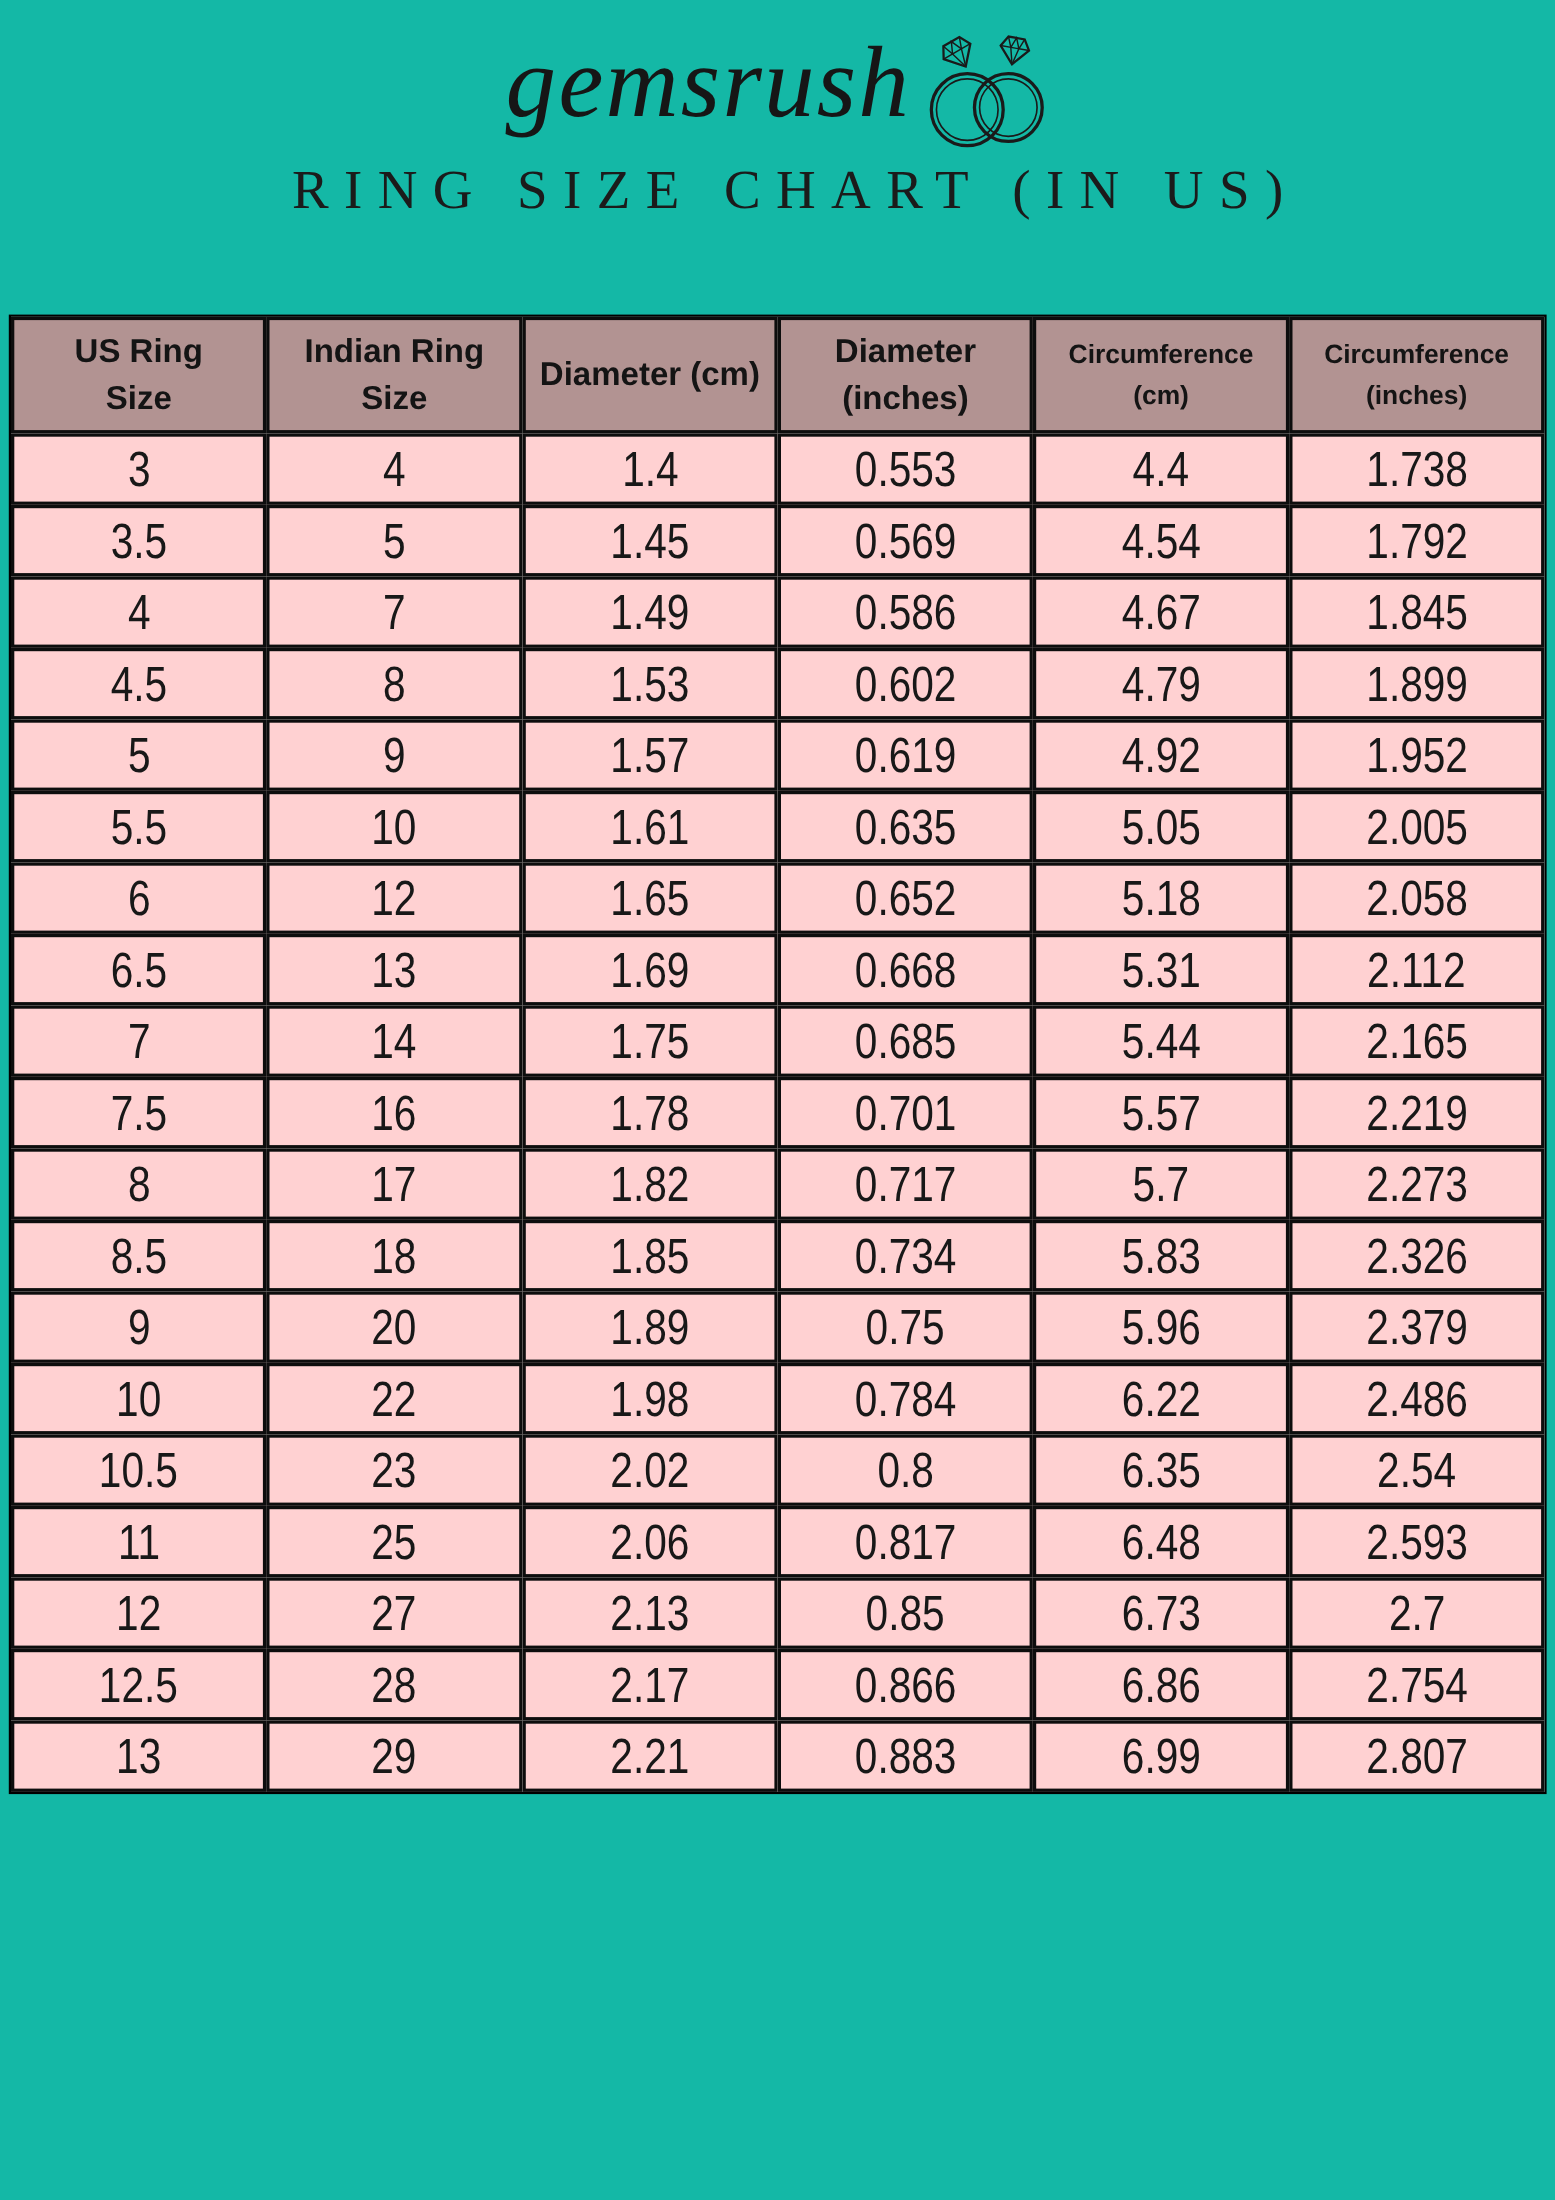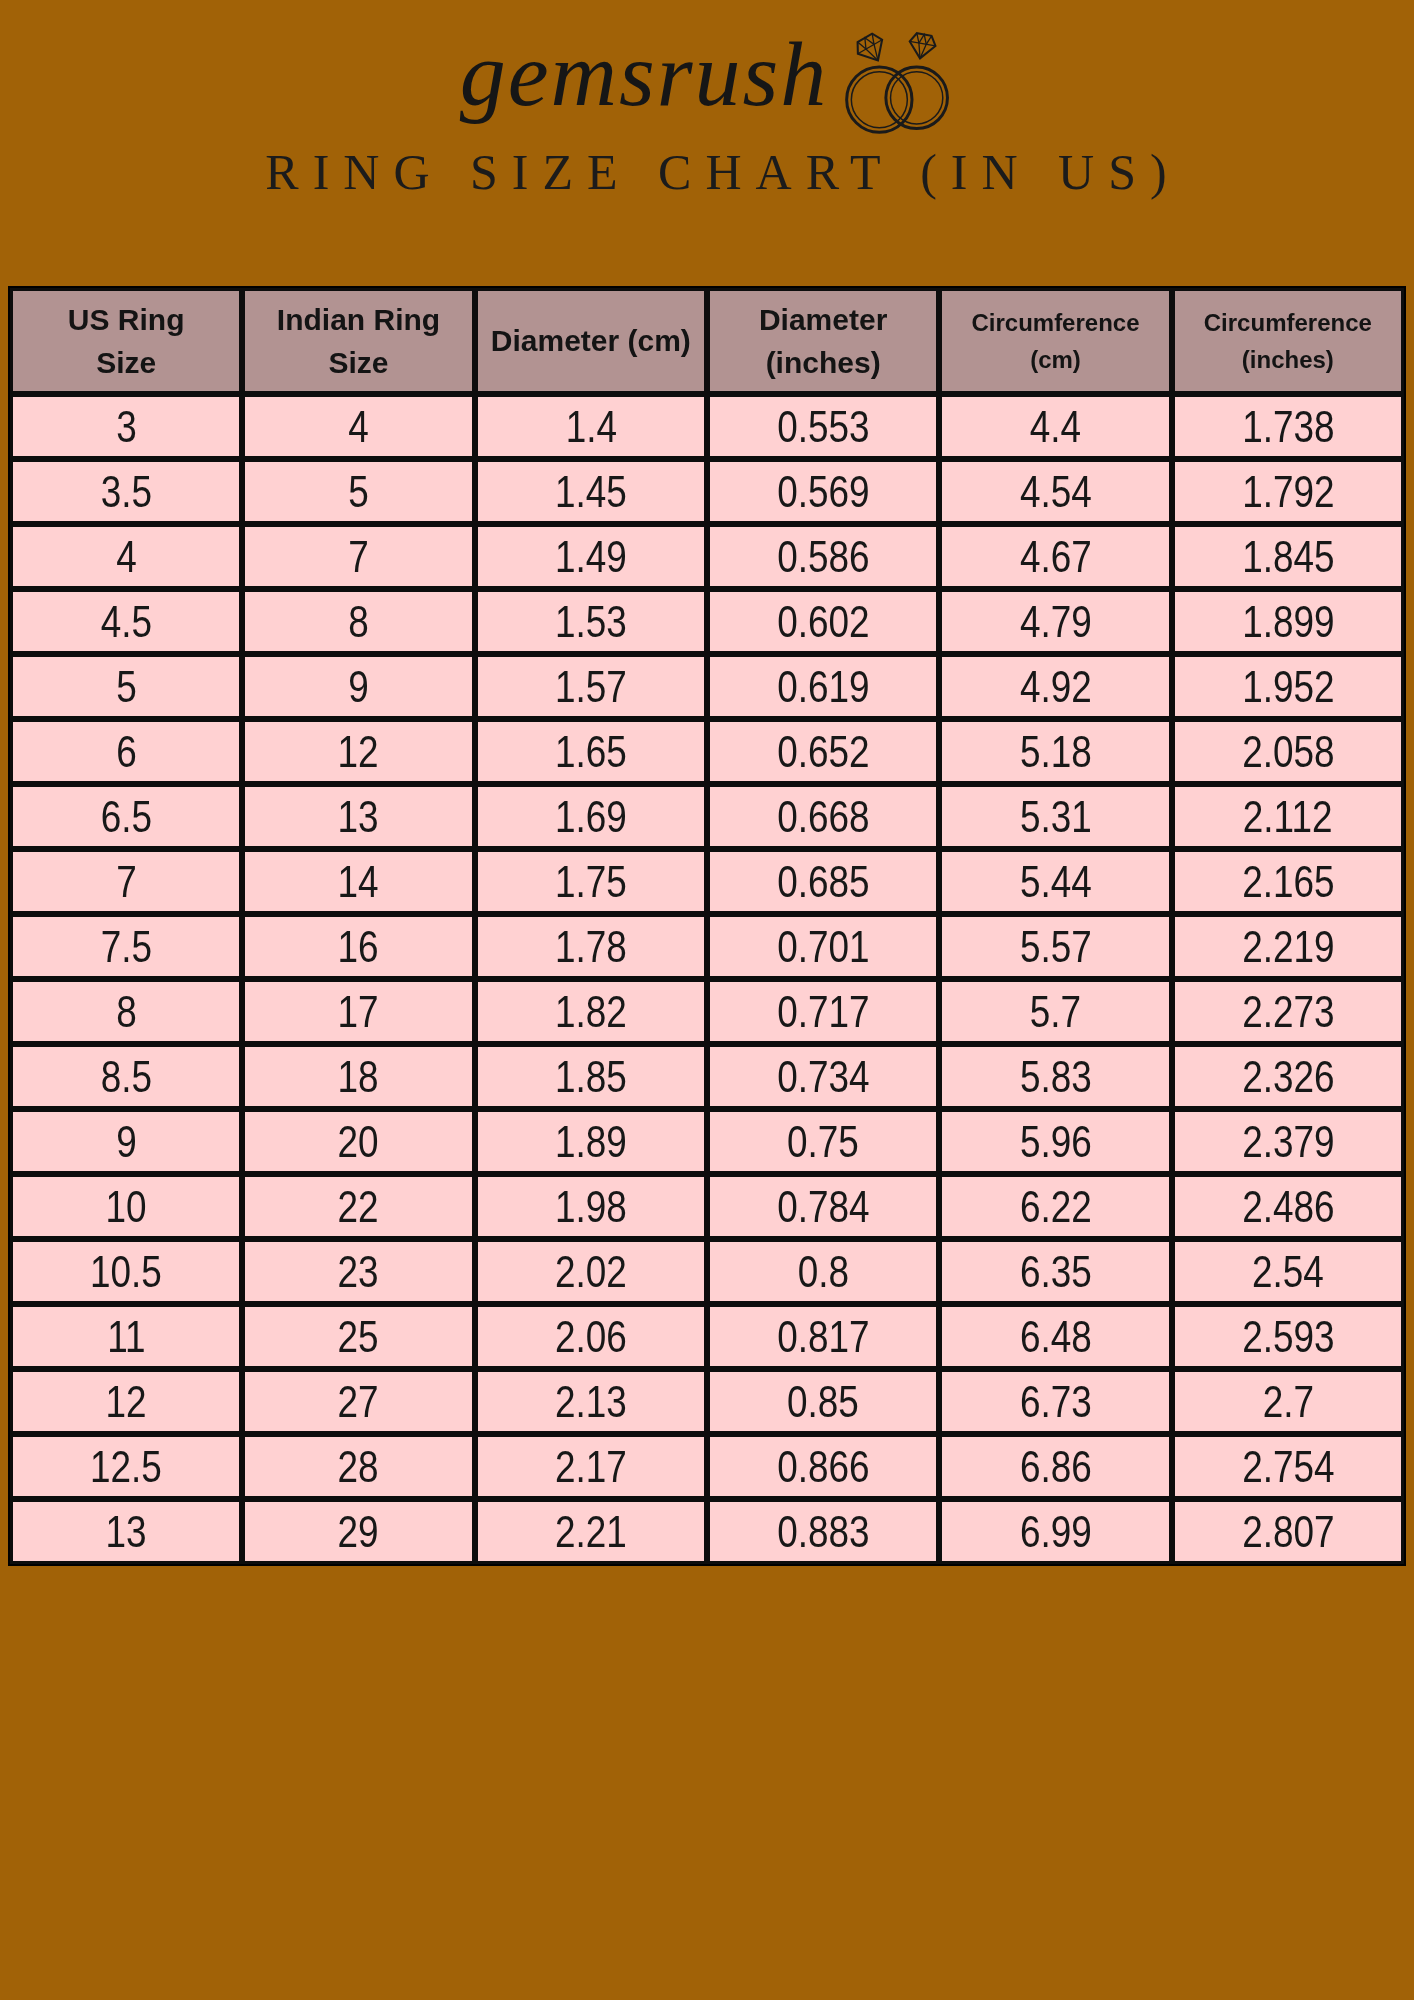--- a/index.html
+++ b/index.html
@@ -5,21 +5,21 @@
   * { margin: 0; padding: 0; box-sizing: border-box; }
   html, body { width: 1414px; }
   body {
     background: #ffd1d2;
     font-family: "Liberation Sans", sans-serif;
     color: #1a1a1a;
   }
   .page {
     width: 1414px;
     height: 2000px;
-    background: #a16207;
+    background: #14b8a6;
     overflow: hidden;
     position: relative;
   }
   
   .brand-row {
     margin-top: 22px;
     height: 112px;
     display: flex;
     align-items: center;
     justify-content: center;
@@ -185,20 +185,28 @@
         </tr>
         <tr>
           <td><span class="num">5</span></td>
           <td><span class="num">9</span></td>
           <td><span class="num">1.57</span></td>
           <td><span class="num">0.619</span></td>
           <td><span class="num">4.92</span></td>
           <td><span class="num">1.952</span></td>
         </tr>
         <tr>
+          <td><span class="num">5.5</span></td>
+          <td><span class="num">10</span></td>
+          <td><span class="num">1.61</span></td>
+          <td><span class="num">0.635</span></td>
+          <td><span class="num">5.05</span></td>
+          <td><span class="num">2.005</span></td>
+        </tr>
+        <tr>
           <td><span class="num">6</span></td>
           <td><span class="num">12</span></td>
           <td><span class="num">1.65</span></td>
           <td><span class="num">0.652</span></td>
           <td><span class="num">5.18</span></td>
           <td><span class="num">2.058</span></td>
         </tr>
         <tr>
           <td><span class="num">6.5</span></td>
           <td><span class="num">13</span></td>

